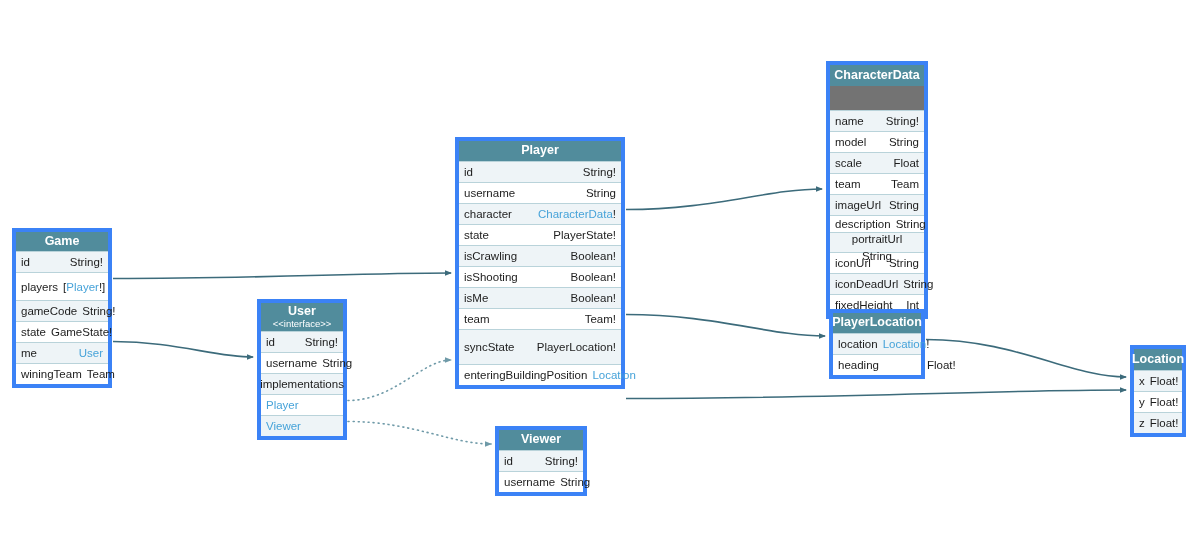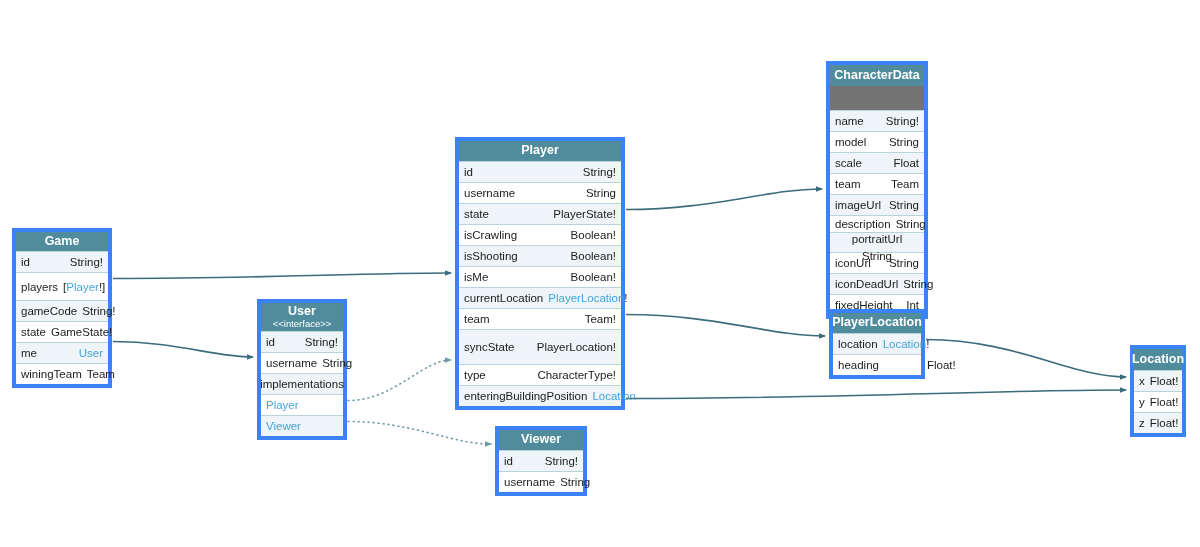--- a/index.html
+++ b/index.html
@@ -119,50 +119,46 @@
         <div class="rows">
           <div class="row" style="height: 21px;">
             <span class="fname">id</span>
             <span class="ftype"><span>String!</span></span>
           </div>
           <div class="row" style="height: 21px;">
             <span class="fname">username</span>
             <span class="ftype"><span>String</span></span>
           </div>
           <div class="row" style="height: 21px;">
+            <span class="fname">character</span>
+            <span class="ftype"><span class="lnk">CharacterData</span><span>!</span></span>
+          </div>
+          <div class="row" style="height: 21px;">
             <span class="fname">state</span>
             <span class="ftype"><span>PlayerState!</span></span>
           </div>
           <div class="row" style="height: 21px;">
             <span class="fname">isCrawling</span>
             <span class="ftype"><span>Boolean!</span></span>
           </div>
           <div class="row" style="height: 21px;">
             <span class="fname">isShooting</span>
             <span class="ftype"><span>Boolean!</span></span>
           </div>
           <div class="row" style="height: 21px;">
             <span class="fname">isMe</span>
             <span class="ftype"><span>Boolean!</span></span>
-          </div>
-          <div class="row" style="height: 21px;">
-            <span class="fname">currentLocation</span>
-            <span class="ftype"><span class="lnk">PlayerLocation</span><span>!</span></span>
           </div>
           <div class="row" style="height: 21px;">
             <span class="fname">team</span>
             <span class="ftype"><span>Team!</span></span>
           </div>
           <div class="row" style="height: 35px;">
             <span class="fname">syncState</span>
             <span class="ftype"><span>PlayerLocation!</span></span>
-          </div>
-          <div class="row" style="height: 21px;">
-            <span class="fname">type</span>
-            <span class="ftype"><span>CharacterType!</span></span>
           </div>
           <div class="row" style="height: 21px;">
             <span class="fname">enteringBuildingPosition</span>
             <span class="ftype"><span class="lnk">Location</span></span>
           </div>
         </div>
       </div>
       <div class="tbl" style="left: 495px; top: 426px; width: 92px;">
         <div class="tbl-header" style="height: 20px;">
           <span>Viewer</span>

